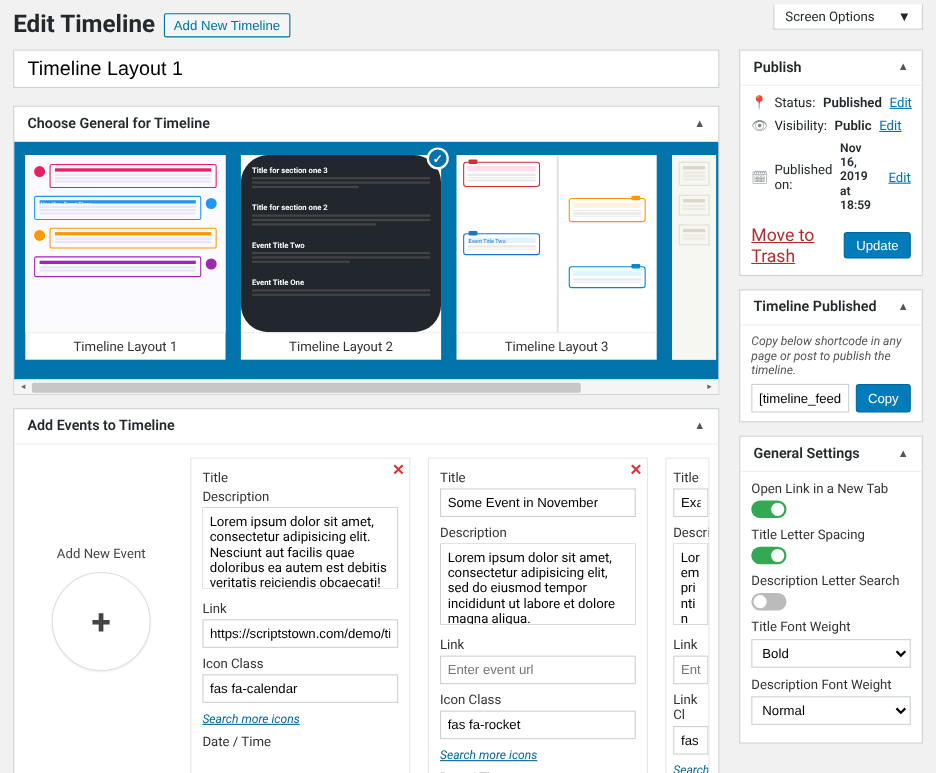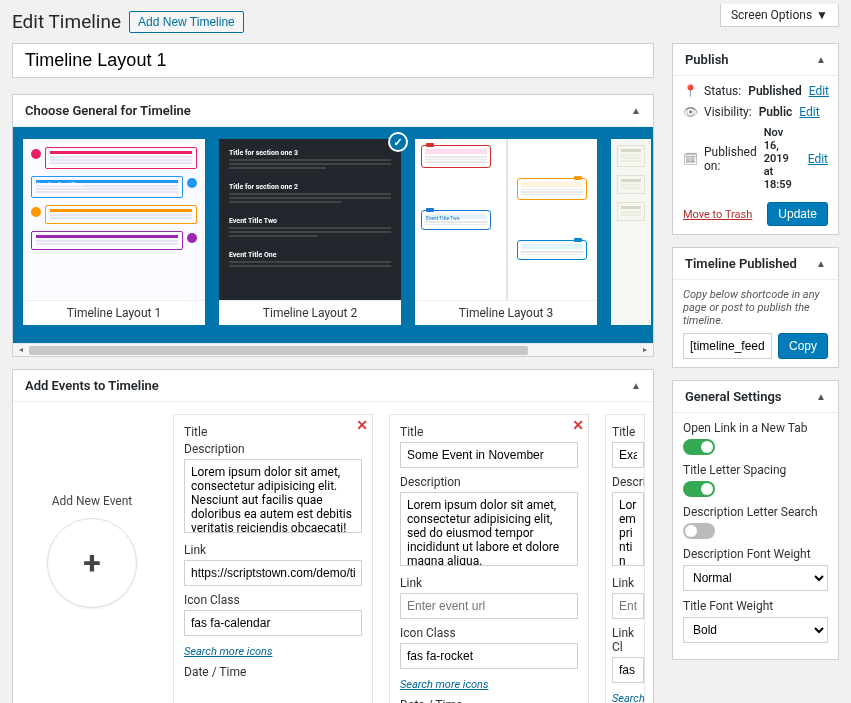--- a/index.html
+++ b/index.html
@@ -1,21 +1,21 @@
 <!DOCTYPE html>
 <html><head>
 <meta charset="utf-8">
 <style>
 * { box-sizing: border-box; margin: 0; padding: 0; }
 body { font-family: -apple-system, BlinkMacSystemFont, "Segoe UI", Roboto, sans-serif; font-size: 13px; background: #f1f1f1; color: #23282d; }
 .wrap { padding: 10px 12px; width: 851px; }
 .header { display: flex; align-items: center; gap: 8px; margin-bottom: 10px; position: relative; }
-.header h1 { font-size: 19px; font-weight: 400; color: #23282d; }
+.header h1 { font-size: 22px; font-weight: 700; color: #23282d; }
 .btn-outline { border: 1px solid #0071a1; color: #0071a1; background: #f3f5f6; padding: 3px 8px; border-radius: 2px; font-size: 12px; cursor: pointer; }
-.screen-opts { position: absolute; right: 0; top: -6px; background: #fff; border: 1px solid #ccd0d4; border-top: none; padding: 4px 10px; font-size: 12px; cursor: pointer; display: flex; align-items: center; gap: 4px; }
+.screen-opts { position: absolute; right: 0; top: -6px; background: #fff; border: 1px solid #ccd0d4; border-top: none; padding: 4px 10px; font-size: 12px; cursor: pointer; display: flex; align-items: center; gap: 21px; }
 .cols { display: flex; gap: 18px; }
 .main { flex: 1; min-width: 0; }
 .side { width: 167px; flex-shrink: 0; }
 .title-input { width: 100%; padding: 6px 12px; font-size: 18px; border: 1px solid #ccd0d4; background: #fff; outline: none; margin-bottom: 16px; }
 .postbox { background: #fff; border: 1px solid #ccd0d4; margin-bottom: 12px; }
 .pb-head { padding: 8px 12px; border-bottom: 1px solid #eee; font-weight: 600; display: flex; justify-content: space-between; align-items: center; cursor: pointer; }
 .pb-head .caret { font-size: 10px; color: #555; }
 .pb-body { padding: 10px 12px; }
 .pb-body.tight { padding: 8px 10px; font-size: 12px; }
 .layouts-wrap { background: #0073aa; padding: 12px 10px 18px; display: flex; gap: 14px; overflow: hidden; position: relative; }
@@ -32,21 +32,21 @@
 .event-card { width: 200px; flex-shrink: 0; border: 1px solid #e5e5e5; padding: 10px 10px 8px; position: relative; background: #fff; }
 .event-card .close { position: absolute; top: 2px; right: 4px; color: #d63638; font-weight: bold; cursor: pointer; font-size: 14px; }
 .field-label { font-size: 12px; color: #333; margin-bottom: 3px; display: block; }
 .txt { width: 100%; border: 1px solid #ccd0d4; padding: 5px 6px; font-size: 12px; margin-bottom: 7px; outline: none; }
 textarea.txt { height: 74px; resize: none; font-family: inherit; }
 .link-sm { color: #006799; text-decoration: underline; font-size: 11px; font-style: italic; cursor: pointer; display: inline-block; margin-bottom: 7px; }
 .pub-row { display: flex; align-items: center; gap: 7px; font-size: 12px; margin-bottom: 7px; }
 .pub-row .ico { color: #82878c; width: 14px; font-size: 12px; }
 .pub-row .val { font-weight: 600; }
 .editlink { color: #0073aa; text-decoration: underline; cursor: pointer; font-size: 12px; }
-.trash { color: #b32d2e; text-decoration: underline; cursor: pointer; font-size: 11px; }
+.trash { color: #b32d2e; text-decoration: underline; cursor: pointer; font-size: 16px; }
 .btn-primary { background: #007cba; color: #fff; border: 1px solid #006799; padding: 4px 10px; border-radius: 3px; font-size: 12px; cursor: pointer; }
 .pub-footer { display: flex; justify-content: space-between; align-items: center; padding-top: 4px; }
 .shortcode-note { font-style: italic; color: #555; font-size: 11px; margin-bottom: 6px; }
 .sc-row { display: flex; gap: 6px; }
 .setting { margin-bottom: 8px; }
 .setting-label { font-size: 12px; color: #333; margin-bottom: 4px; display: block; }
 .toggle { width: 32px; height: 16px; border-radius: 8px; position: relative; cursor: pointer; }
 .toggle.on { background: #34a853; }
 .toggle.off { background: #bbb; }
 .toggle .knob { width: 12px; height: 12px; background: #fff; border-radius: 50%; position: absolute; top: 2px; }
@@ -56,21 +56,21 @@
 .slider-row { position: relative; height: 12px; }
 .slider-track { position: absolute; top: 5px; left: 0; right: 0; height: 2px; background: #ccc; }
 .slider-thumb { position: absolute; top: 1px; width: 10px; height: 10px; border-radius: 50%; background: #2ecc71; }
 
 .lp1 { background: #fbfbff; }
 .lp1 .node { display: flex; align-items: flex-start; gap: 4px; margin-bottom: 3px; }
 .lp1 .dot { width: 10px; height: 10px; border-radius: 50%; margin-top: 2px; flex-shrink: 0; }
 .lp1 .box { border: 1px solid; border-radius: 2px; padding: 3px 4px; flex: 1; }
 .lp1 .boxhead { height: 3px; margin-bottom: 2px; }
 .lp1 .boxlines div { height: 2px; background: #e7e5f5; margin-bottom: 1px; }
-.lp2 { background: #22272e; color: #bbb; padding: 10px; }
+.lp2 { background: #22272e; color: #bbb; padding: 10px; border-radius: 25px; }
 .lp2 .sec { margin-bottom: 8px; }
 .lp2 .t { color: #fff; font-weight: bold; font-size: 7px; margin-bottom: 2px; }
 .lp2 .ln { height: 2px; background: #444; margin-bottom: 2px; }
 .lp3 .row3 { display: flex; gap: 26px; margin-bottom: 6px; position: relative; }
 .lp3 .midline { position: absolute; left: 50%; top: 0; bottom: 0; width: 2px; background: #e3e3e3; }
 .lp3 .card3 { border: 1px solid; border-radius: 3px; padding: 3px; font-size: 5px; position: relative; }
 .lp3 .card3 .hd { height: 5px; margin-bottom: 2px; border-radius: 1px; }
 .lp3 .card3 .lns div { height: 1.5px; background: #e8e8e8; margin-bottom: 1px; }
 .lp3 .tab { position: absolute; top: -3px; width: 8px; height: 4px; border-radius: 1px; }
 .lp4 { background: #f7f7f2; padding: 6px; }
@@ -389,20 +389,20 @@
               <div class="toggle on">
                 <div class="knob"></div>
               </div>
             </div>
           <div class="setting">
               <span class="setting-label">Description Letter Search</span>
               <div class="toggle off">
                 <div class="knob"></div>
               </div>
             </div>
+          <div class="setting"><span class="setting-label">Title Font Weight</span><select class="sel"><option>Bold</option></select></div>
           <div class="setting"><span class="setting-label">Description Font Weight</span><select class="sel"><option>Normal</option></select></div>
-          <div class="setting"><span class="setting-label">Title Font Weight</span><select class="sel"><option>Bold</option></select></div>
         </div>
       </div>
 
     </div>
   </div>
 </div>
 
 </body></html>

